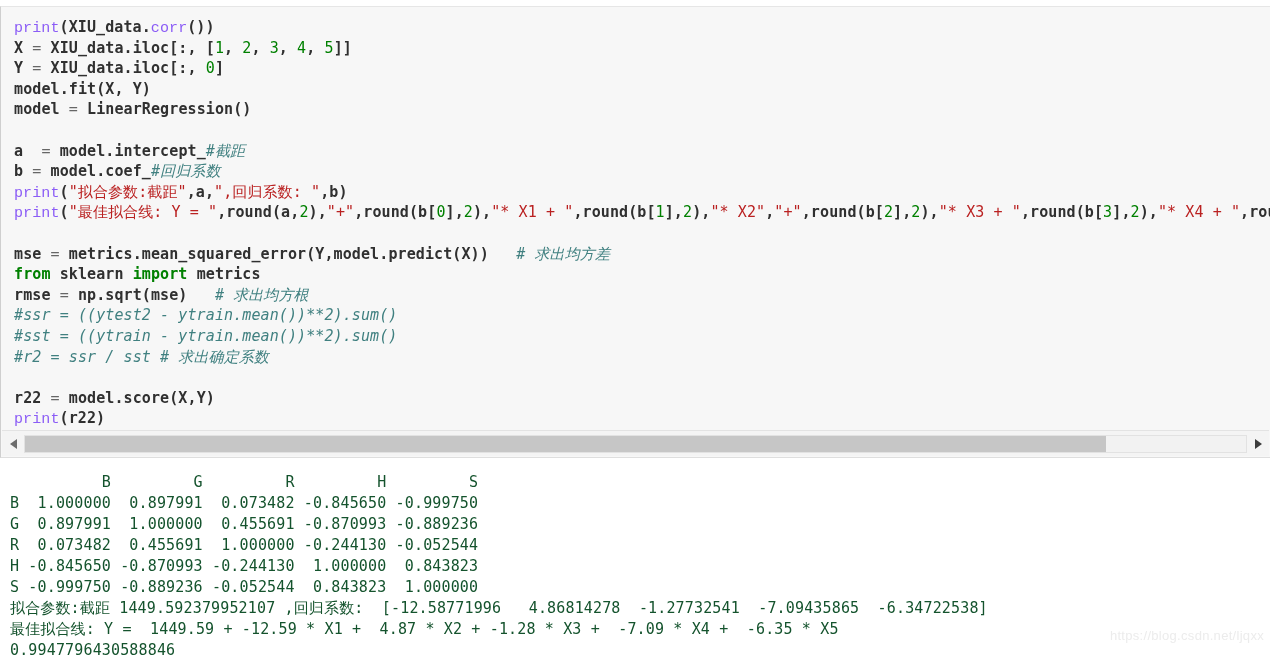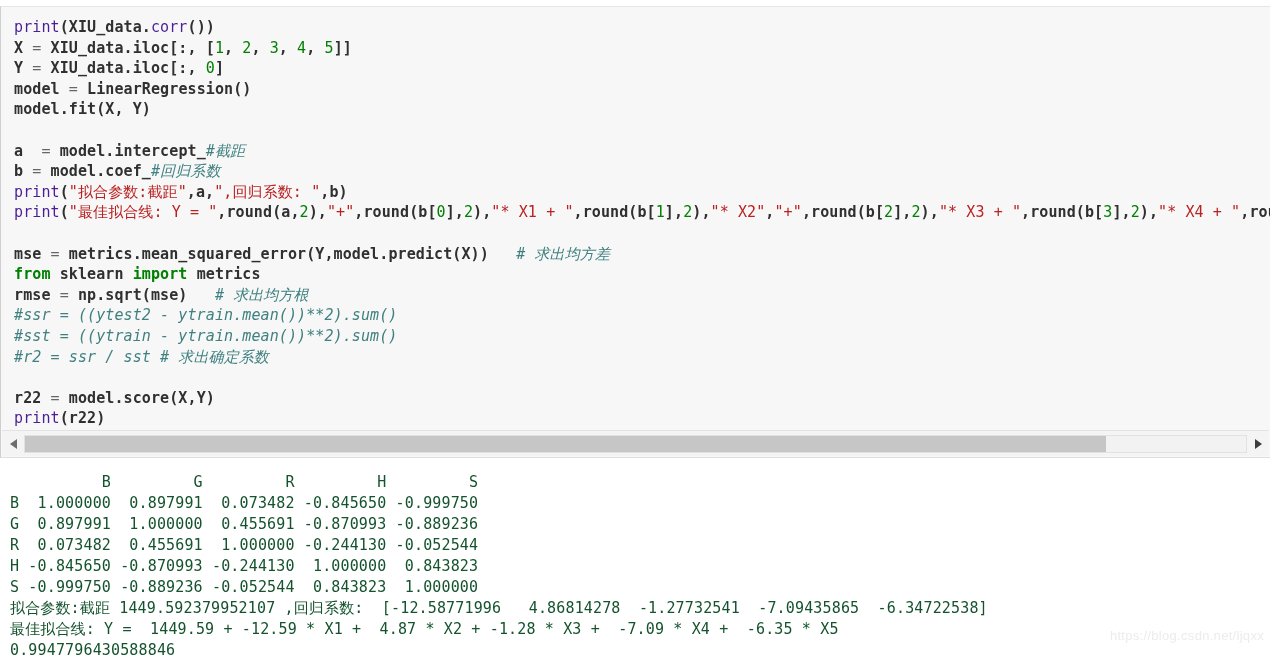--- a/index.html
+++ b/index.html
@@ -30,21 +30,21 @@
   .ln{
     height:20.6px;line-height:20.6px;
     font-size:15px;
     color:#303030;
     letter-spacing:0.1px;
     white-space:pre;
   }
   .ln.blank{height:20.6px;}
 
   
-  .t-fn    {color:#4c1d95;}            
+  .t-fn    {color:#8b5cf6;font-family:Liberation Mono, monospace;}            
   .t-kw    {color:#008000;font-weight:bold;}
   .t-num   {color:#008000;}
   .t-str   {color:#ba2121;}
   .t-com   {color:#408080;font-style:italic;}
   .t-op    {color:#666666;}
   .t-plain {color:#303030;font-weight:bold;}
 
   
   .hscroll{
     position:absolute;left:1px;bottom:1px;right:1px;height:26px;
@@ -98,22 +98,22 @@
 </head>
 <body>
 
 <div class="page">
 
   <div class="code-cell">
     <div class="code-area" id="code-area">
         <div class="ln"><span class="t-fn">print</span><span class="t-plain">(XIU_data.</span><span class="t-fn">corr</span><span class="t-plain">())</span></div>
         <div class="ln"><span class="t-plain">X </span><span class="t-op">=</span><span class="t-plain"> XIU_data.iloc[:, [</span><span class="t-num">1</span><span class="t-plain">, </span><span class="t-num">2</span><span class="t-plain">, </span><span class="t-num">3</span><span class="t-plain">, </span><span class="t-num">4</span><span class="t-plain">, </span><span class="t-num">5</span><span class="t-plain">]]</span></div>
         <div class="ln"><span class="t-plain">Y </span><span class="t-op">=</span><span class="t-plain"> XIU_data.iloc[:, </span><span class="t-num">0</span><span class="t-plain">]</span></div>
+        <div class="ln"><span class="t-plain">model.fit(X, Y)</span></div>
         <div class="ln"><span class="t-plain">model </span><span class="t-op">=</span><span class="t-plain"> LinearRegression()</span></div>
-        <div class="ln"><span class="t-plain">model.fit(X, Y)</span></div>
         <div class="ln blank">&nbsp;</div>
         <div class="ln"><span class="t-plain">a  </span><span class="t-op">=</span><span class="t-plain"> model.intercept_</span><span class="t-com">#截距</span></div>
         <div class="ln"><span class="t-plain">b </span><span class="t-op">=</span><span class="t-plain"> model.coef_</span><span class="t-com">#回归系数</span></div>
         <div class="ln"><span class="t-fn">print</span><span class="t-plain">(</span><span class="t-str">"拟合参数:截距"</span><span class="t-plain">,a,</span><span class="t-str">",回归系数: "</span><span class="t-plain">,b)</span></div>
         <div class="ln"><span class="t-fn">print</span><span class="t-plain">(</span><span class="t-str">"最佳拟合线: Y = "</span><span class="t-plain">,round(a,</span><span class="t-num">2</span><span class="t-plain">),</span><span class="t-str">"+"</span><span class="t-plain">,round(b[</span><span class="t-num">0</span><span class="t-plain">],</span><span class="t-num">2</span><span class="t-plain">),</span><span class="t-str">"* X1 + "</span><span class="t-plain">,round(b[</span><span class="t-num">1</span><span class="t-plain">],</span><span class="t-num">2</span><span class="t-plain">),</span><span class="t-str">"* X2"</span><span class="t-plain">,</span><span class="t-str">"+"</span><span class="t-plain">,round(b[</span><span class="t-num">2</span><span class="t-plain">],</span><span class="t-num">2</span><span class="t-plain">),</span><span class="t-str">"* X3 + "</span><span class="t-plain">,round(b[</span><span class="t-num">3</span><span class="t-plain">],</span><span class="t-num">2</span><span class="t-plain">),</span><span class="t-str">"* X4 + "</span><span class="t-plain">,round(</span></div>
         <div class="ln blank">&nbsp;</div>
         <div class="ln"><span class="t-plain">mse </span><span class="t-op">=</span><span class="t-plain"> metrics.mean_squared_error(Y,model.predict(X))   </span><span class="t-com"># 求出均方差</span></div>
         <div class="ln"><span class="t-kw">from</span><span class="t-plain"> sklearn </span><span class="t-kw">import</span><span class="t-plain"> metrics</span></div>
         <div class="ln"><span class="t-plain">rmse </span><span class="t-op">=</span><span class="t-plain"> np.sqrt(mse)   </span><span class="t-com"># 求出均方根</span></div>
         <div class="ln"><span class="t-com">#ssr = ((ytest2 - ytrain.mean())**2).sum()</span></div>

